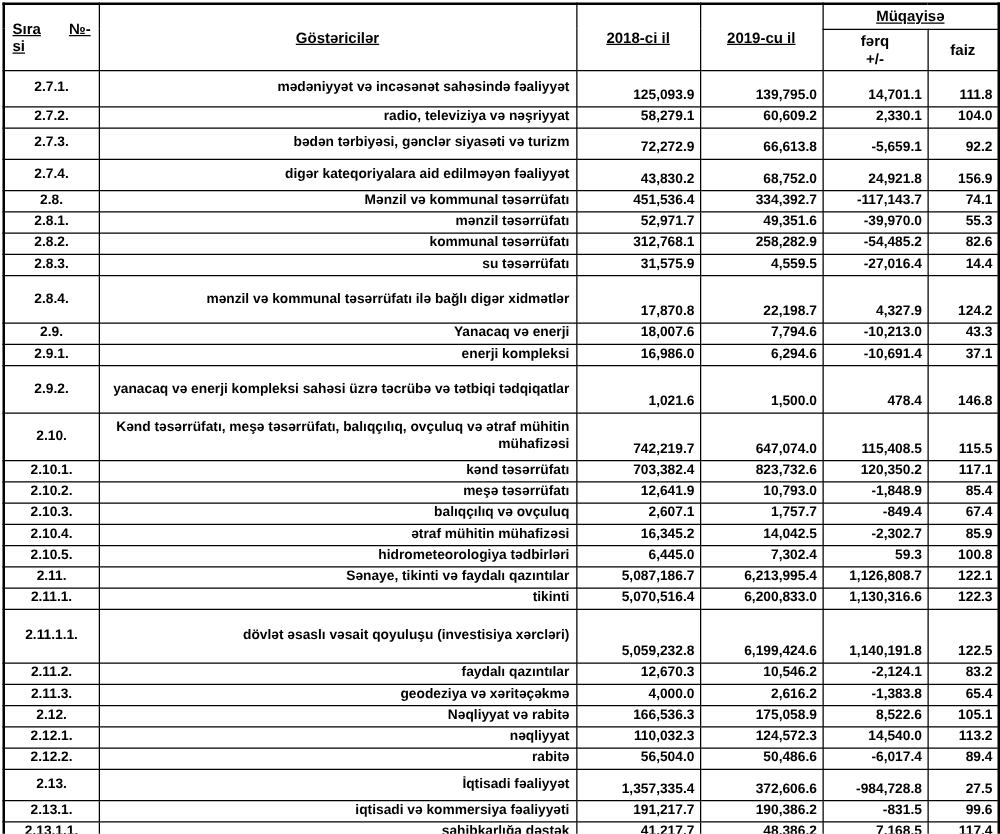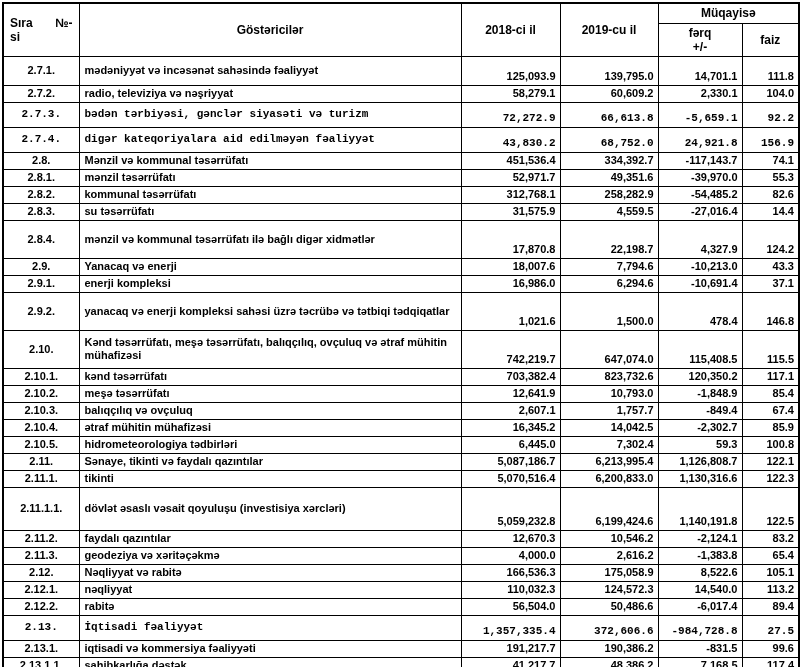--- a/index.html
+++ b/index.html
@@ -30,51 +30,51 @@
   }
   
   thead th {
     font-size: 12px;
     line-height: 14px;
     text-align: center;
     vertical-align: middle;
     padding: 1px 16px;
     font-weight: bold;
   }
-  .hrow1 { height: 20px; }
+  .hrow1 { height: 20px; text-decoration: underline; }
   .hrow2 { height: 33px; }
   .sira-cell { padding: 2px 6px; }
   .sira-line1 { display: flex; justify-content: space-between; }
   .sira-line2 { text-align: left; }
   
   td.td-no {
     font-size: 11px;
     line-height: 13px;
     text-align: center;
     vertical-align: middle;
     padding: 1px 2px;
     margin-left: 21px;
   }
   td.td-label {
     font-size: 11px;
     line-height: 13px;
-    text-align: left;
+    text-align: right;
     vertical-align: middle;
     padding: 1px 5px;
   }
   td.td-num {
     font-size: 11px;
     line-height: 13px;
     text-align: right;
     vertical-align: bottom;
     padding: 1px 4px 2px 2px;
   }
   
   tr.size-s  td { height: 17px; }
-  tr.size-m  td { height: 25px; font-family: Liberation Mono, monospace; }
+  tr.size-m  td { height: 25px; }
   tr.size-l  td { height: 29px; }
   tr.size-xl td { height: 38px; }
   tr.size-xxl td { height: 43px; }
 </style>
 </head>
 <body>
 
 <div class="page">
   <table class="budget">
     <colgroup>

